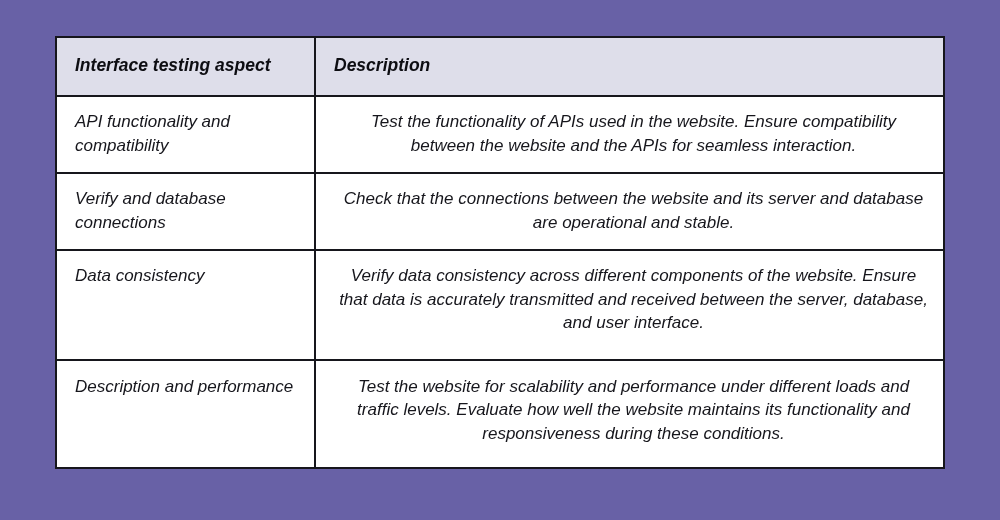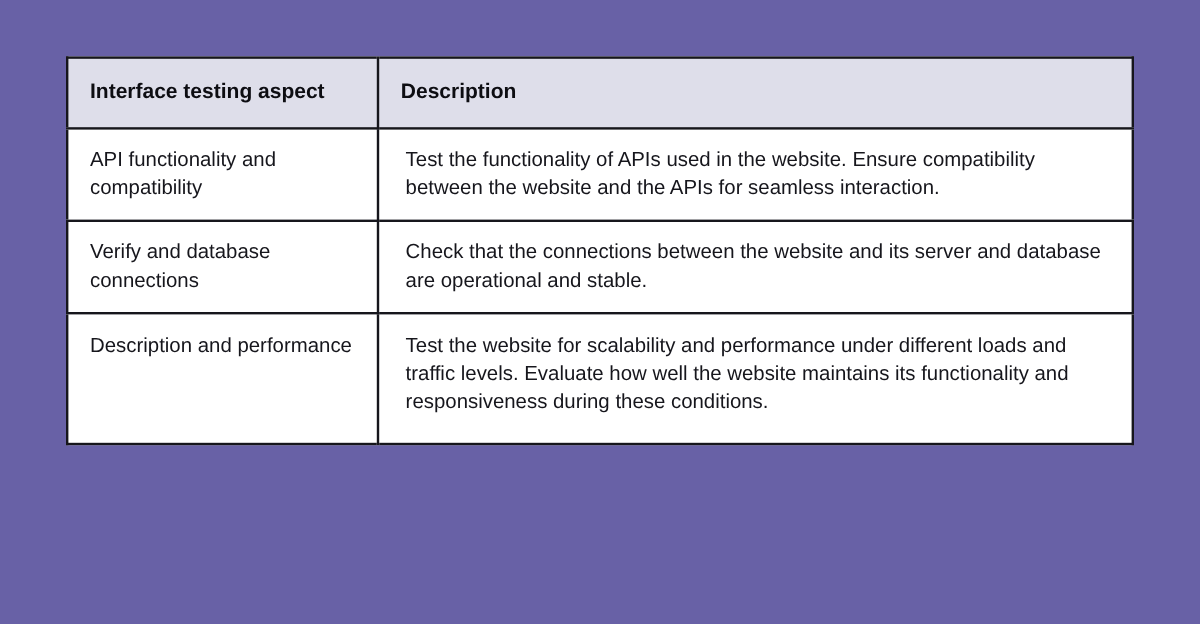--- a/index.html
+++ b/index.html
@@ -15,22 +15,23 @@
   }
   .page {
     position: relative;
     width: 1000px;
     height: 520px;
     box-sizing: border-box;
   }
   .table-wrap {
     position: absolute;
     left: 55px;
-    top: 47px;
+    top: 36px;
     width: 888px;
+    font-style: italic;
   }
   table.info-table {
     width: 100%;
     border-collapse: collapse;
     background: #ffffff;
     table-layout: fixed;
     border: 2px solid #16161c;
   }
   table.info-table col.c1 { width: 259px; }
   table.info-table col.c2 { width: 629px; }
@@ -58,20 +59,21 @@
     background: #ffffff;
     padding: 13px 18px 15px 18px;
     border-right: 2px solid #16161c;
     border-bottom: 2px solid #16161c;
     margin-top: 20px;
   }
   tbody td:last-child {
     border-right: none;
     padding-left: 22px;
     padding-right: 14px;
+    text-align: center;
   }
   tbody tr:last-child td {
     border-bottom: none;
   }
   tbody tr.tall td {
     padding-bottom: 24px;
   }
   tbody tr.tall4 td {
     padding-top: 14px;
     padding-bottom: 22px;
@@ -95,20 +97,24 @@
       </thead>
       <tbody>
         <tr>
           <td>API functionality and compatibility</td>
           <td>Test the functionality of APIs used in the website. Ensure compatibility between the website and the APIs for seamless interaction.</td>
         </tr>
         <tr>
           <td>Verify and database connections</td>
           <td>Check that the connections between the website and its server and database are operational and stable.</td>
         </tr>
+        <tr class="tall">
+          <td>Data consistency</td>
+          <td>Verify data consistency across different components of the website. Ensure that data is accurately transmitted and received between the server, database, and user interface.</td>
+        </tr>
         <tr class="tall4">
           <td>Description and performance</td>
           <td>Test the website for scalability and performance under different loads and traffic levels. Evaluate how well the website maintains its functionality and responsiveness during these conditions.</td>
         </tr>
       </tbody>
     </table>
   </div>
 </div>
 
 </body></html>

